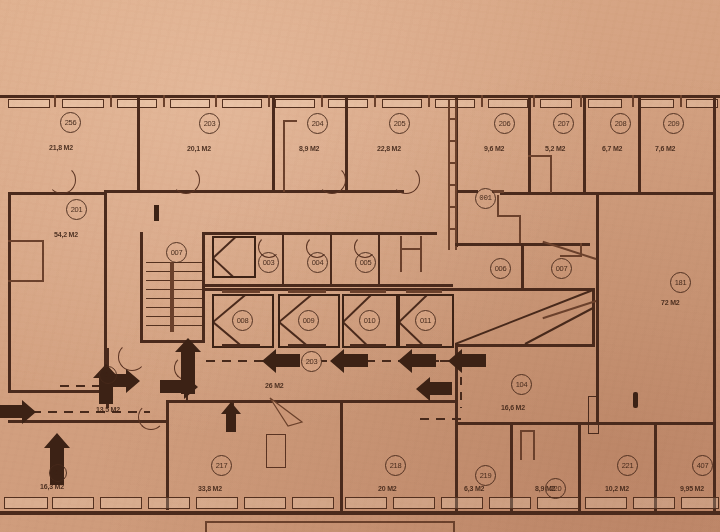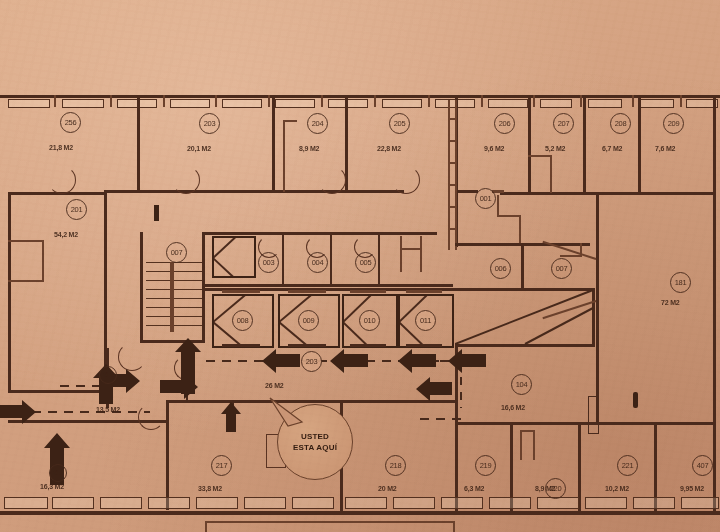--- a/index.html
+++ b/index.html
@@ -294,21 +294,21 @@
 
   <div class="tag" style="left:610px;top:113px;">208</div>
   <div class="area" style="left:602px;top:145px;">6,7 M2</div>
 
   <div class="tag" style="left:663px;top:113px;">209</div>
   <div class="area" style="left:655px;top:145px;">7,6 M2</div>
 
   <div class="tag" style="left:66px;top:199px;">201</div>
   <div class="area" style="left:54px;top:231px;">54,2 M2</div>
 
-  <div class="tag" style="left:475px;top:188px;">001</div>
+  <div class="tag" style="left:475px;top:188px;font-family:Liberation Mono, monospace;">001</div>
 
   <div class="tag" style="left:166px;top:242px;">007</div>
   <div class="tag" style="left:258px;top:252px;">003</div>
   <div class="tag" style="left:307px;top:252px;">004</div>
   <div class="tag" style="left:355px;top:252px;">005</div>
   <div class="tag" style="left:490px;top:258px;">006</div>
   <div class="tag" style="left:551px;top:258px;">007</div>
 
   <div class="tag" style="left:670px;top:272px;">181</div>
   <div class="area" style="left:661px;top:299px;">72 M2</div>
@@ -324,39 +324,35 @@
 
   <div class="tag" style="left:49px;top:464px;width:16px;height:16px;line-height:16px;font-size:6.5px;">216</div>
   <div class="area" style="left:40px;top:483px;">16,3 M2</div>
 
   <div class="tag" style="left:211px;top:455px;">217</div>
   <div class="area" style="left:198px;top:485px;">33,8 M2</div>
 
   <div class="tag" style="left:385px;top:455px;">218</div>
   <div class="area" style="left:378px;top:485px;">20 M2</div>
 
-  <div class="tag" style="left:475px;top:455px;text-align:center;">219</div>
+  <div class="tag" style="left:475px;top:465px;text-align:center;">219</div>
   <div class="area" style="left:464px;top:485px;">6,3 M2</div>
 
   <div class="tag" style="left:545px;top:478px;">220</div>
   <div class="area" style="left:535px;top:485px;">8,9 M2</div>
 
   <div class="tag" style="left:617px;top:455px;">221</div>
   <div class="area" style="left:605px;top:485px;">10,2 M2</div>
 
   <div class="tag" style="left:692px;top:455px;">407</div>
   <div class="area" style="left:680px;top:485px;">9,95 M2</div>
 
   <div class="tag" style="left:232px;top:310px;background:#d5a383;">008</div>
   <div class="tag" style="left:298px;top:310px;background:#d5a383;">009</div>
   <div class="tag" style="left:359px;top:310px;background:#d5a383;">010</div>
   <div class="tag" style="left:415px;top:310px;background:#d5a383;">011</div>
 
-  <div class="youarehere" style="left:277px;top:404px;width:74px;height:74px;">
-    <span>USTED</span>
-    <span>ESTA AQUÍ</span>
-  </div>
   <svg style="position:absolute;left:268px;top:396px;width:36px;height:32px;">
     <path d="M34,26 L2,2 L20,30 Z" fill="#cb9676" stroke="#6a412b" stroke-width="1.2"></path>
   </svg>
 
   <div class="noise"></div>
 </div>
 
 </body></html>

